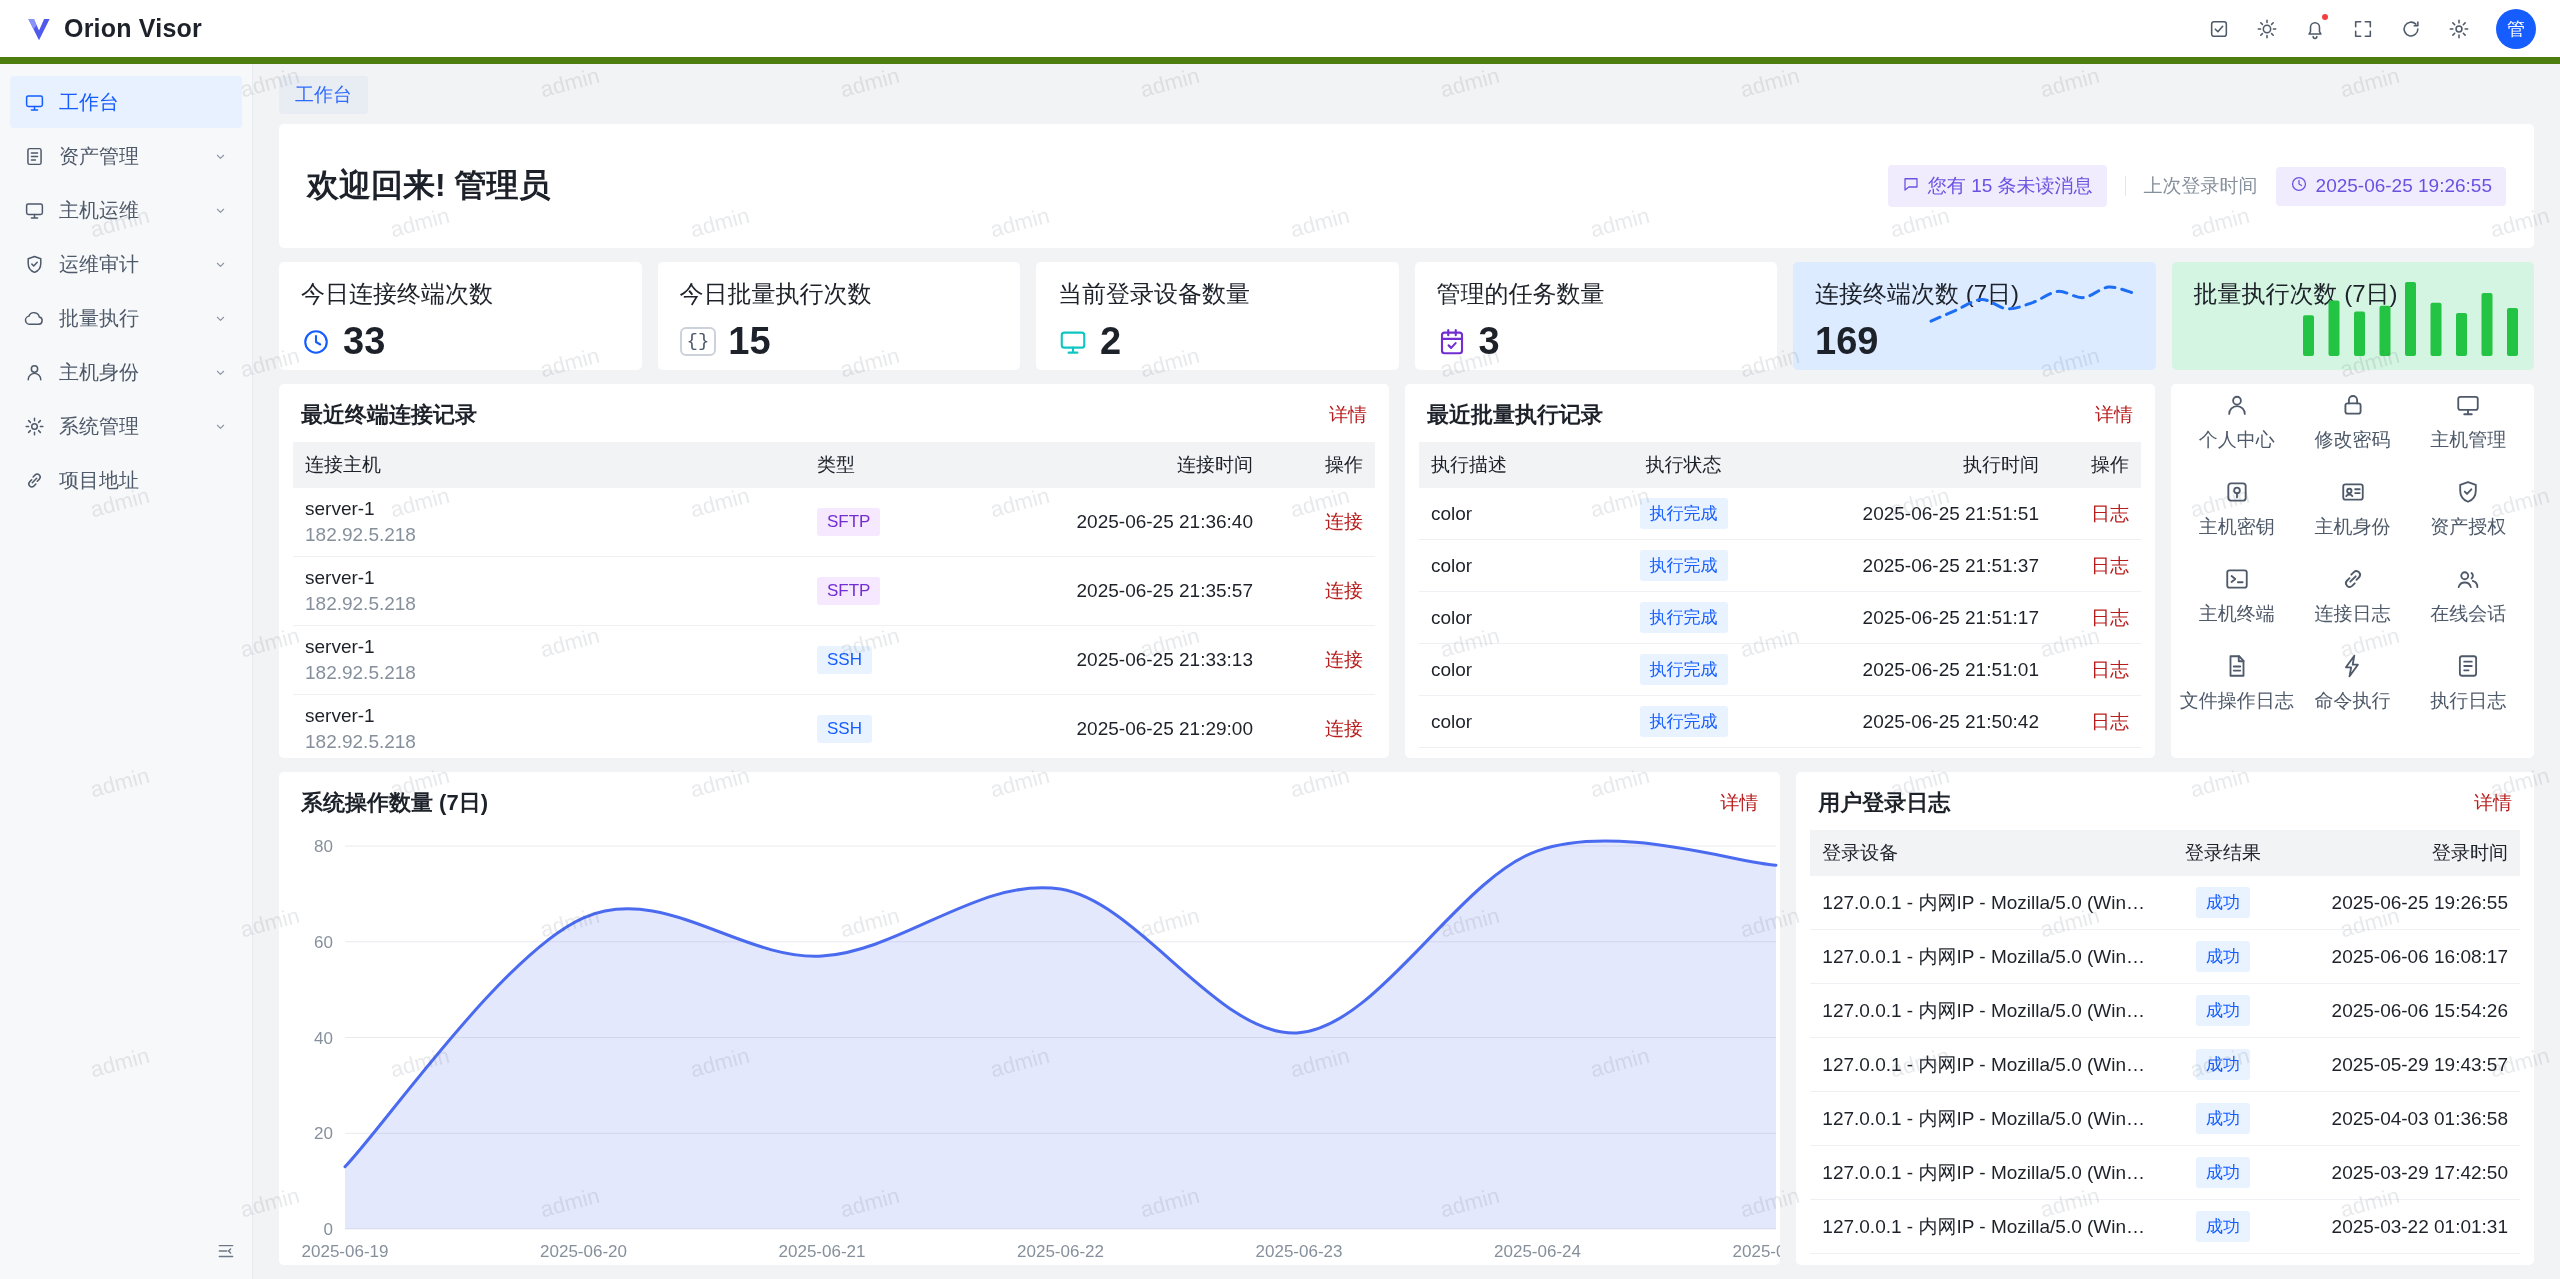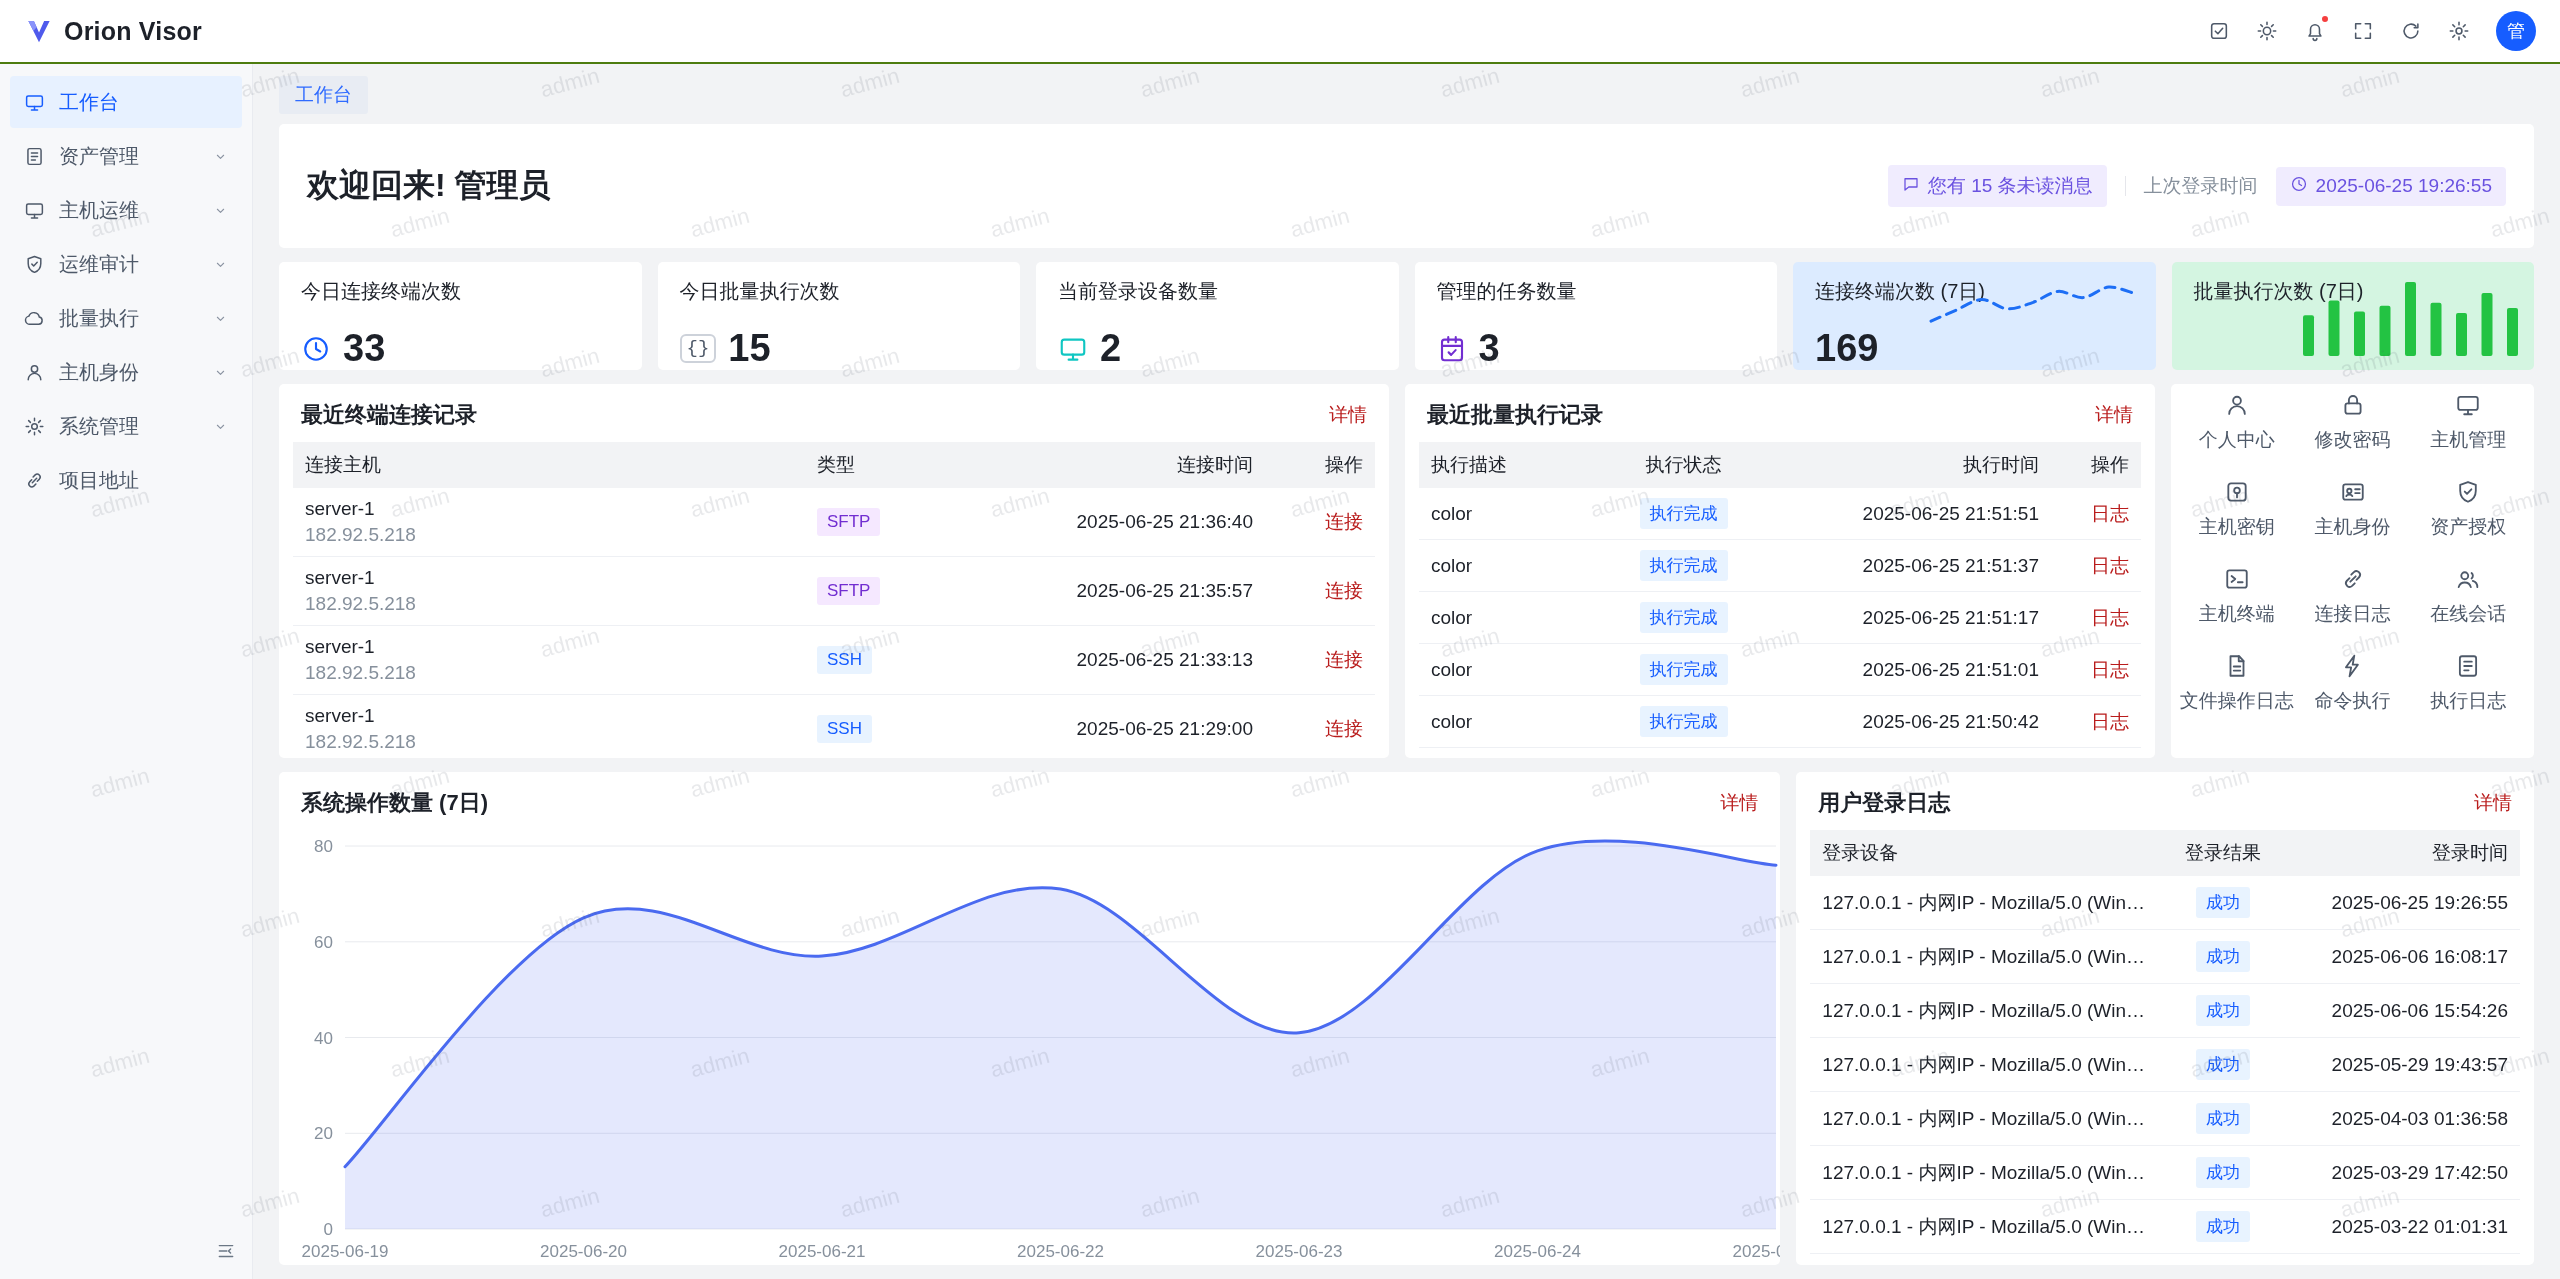--- a/index.html
+++ b/index.html
@@ -1,20 +1,20 @@
 <!DOCTYPE html>
 <html><head>
 <meta charset="utf-8">
 <style>
 *{box-sizing:border-box;margin:0;padding:0}
 html,body{width:2560px;height:1279px}
 body{font-family:"Liberation Sans","DejaVu Sans",sans-serif;background:#f2f3f5;color:#1d2129;overflow:hidden;position:relative}
 .watermark-layer{position:absolute;inset:0;z-index:60;pointer-events:none;overflow:hidden}
 .watermark-layer span{position:absolute;transform:rotate(-15deg);font-size:22px;color:rgba(77,86,104,0.13);white-space:nowrap}
-header.app-header{height:64px;background:#fff;border-bottom:2px solid #4d7c0f;display:flex;align-items:center;justify-content:space-between;padding:0 24px;position:relative;z-index:2}
+header.app-header{height:64px;background:#fff;border-bottom:7px solid #4d7c0f;display:flex;align-items:center;justify-content:space-between;padding:0 24px;position:relative;z-index:2}
 .logo{display:flex;align-items:center;gap:10px;cursor:pointer}
 .logo-text{font-size:25px;font-weight:600;letter-spacing:.2px}
 .header-actions{display:flex;align-items:center;gap:6px}
 .hicon{width:42px;height:42px;border-radius:50%;display:flex;align-items:center;justify-content:center;color:#4e5969;position:relative;cursor:pointer}
 .hicon .dot{position:absolute;top:4px;right:6px;width:10px;height:10px;border-radius:50%;background:#f53f3f;border:2px solid #fff}
 .avatar{width:40px;height:40px;border-radius:50%;background:#165dff;color:#fff;display:flex;align-items:center;justify-content:center;font-size:18px;margin-left:10px;cursor:pointer}
 .shell{display:flex;height:1215px}
 aside{width:253px;background:#f7f8fa;border-right:1px solid #e9ebf0;padding-top:10px;position:relative;flex-shrink:0}
 .side-item{height:52px;margin:2px 10px;padding:0 14px;border-radius:4px;display:flex;align-items:center;gap:14px;font-size:20px;color:#4e5969;cursor:pointer}
 .side-item svg{flex-shrink:0}
@@ -26,21 +26,21 @@
 .crumb{display:inline-block;background:#e8ecf3;color:#2f6bff;font-size:19px;padding:6px 16px;border-radius:3px;cursor:pointer}
 .card{background:#fff;border-radius:5px;overflow:hidden}
 .welcome{height:124px;display:flex;align-items:center;justify-content:space-between;padding:0 28px;margin-bottom:14px;flex-shrink:0}
 .welcome h1{font-size:32px;font-weight:600}
 .welcome-right{display:flex;align-items:center;gap:18px;font-size:19px}
 .chip{display:inline-flex;align-items:center;gap:8px;background:#f0ecfe;color:#6a52e0;padding:8px 14px;border-radius:4px;cursor:default}
 .vsep{width:1px;height:20px;background:#e5e6eb}
 .muted{color:#86909c}
 .stats-row{display:grid;grid-template-columns:repeat(6,1fr);gap:16px;margin-bottom:14px;flex-shrink:0}
 .stat-card{height:108px;padding:16px 22px;position:relative;overflow:hidden}
-.stat-label{font-size:20px;margin-bottom:22px;white-space:nowrap}
+.stat-label{font-size:24px;margin-bottom:10px;white-space:nowrap}
 .stat-row{display:flex;align-items:center;gap:12px}
 .stat-ic{display:flex}
 .braces-icon{font-family:"Liberation Mono","DejaVu Sans Mono",monospace;font-size:19px;color:#4e5969;border:2px solid #cdd2da;border-radius:6px;padding:1px 5px;line-height:1.25}
 .stat-value{font-size:38px;font-weight:700}
 .tone .mini{position:absolute;right:16px;top:14px}
 .mid-row{display:grid;grid-template-columns:1107fr 748fr 362fr;gap:16px;margin-bottom:14px;height:374px;flex-shrink:0}
 .card-head{display:flex;align-items:center;justify-content:space-between;padding:16px 22px 12px}
 .card-title{font-size:22px;font-weight:600}
 .link{color:#b91c1c;font-size:19px;text-decoration:none;cursor:pointer}
 .tbl-wrap{padding:0 14px}

